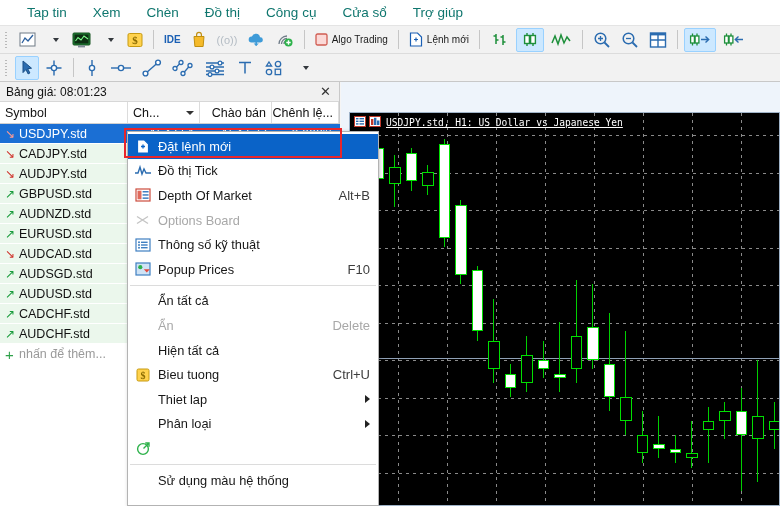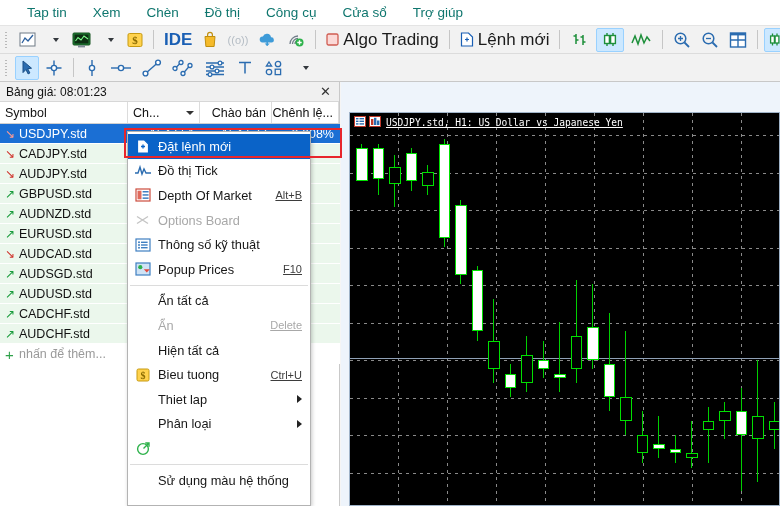--- a/index.html
+++ b/index.html
@@ -39,21 +39,21 @@
     background-size: 2px 3px; background-repeat: repeat-y;
     background-position: 2px 2px; flex: 0 0 auto;
   }
   .tb-btn {
     height: 24px; min-width: 24px; margin: 0 1px;
     display: flex; align-items: center; justify-content: center;
     border: 1px solid transparent; border-radius: 2px;
     padding: 0 3px; flex: 0 0 auto;
   }
   .tb-btn.active { background: #cce8ff; border-color: #99d1ff; }
-  .tb-btn .lbl { font-size: 17px; color: #1b1b1b; margin-left: 4px; white-space: nowrap; }
+  .tb-btn .lbl { font-size: 10px; color: #1b1b1b; margin-left: 4px; white-space: nowrap; }
   .sep { width: 1px; height: 19px; background: #c6c6c6; margin: 0 5px; flex: 0 0 auto; }
   .caret { width: 0; height: 0; border-left: 3.5px solid transparent;
            border-right: 3.5px solid transparent; border-top: 4px solid #33383d;
            margin-left: 3px; }
 
   
   .mw {
     position: absolute; left: 0; top: 82px; width: 340px; height: 424px;
     background: #ffffff; border-right: 1px solid #c9c9c9;
   }
@@ -89,33 +89,33 @@
   .row.sel .arw.dn { color: #ff9b93; }
   .row .num { font-size: 12.5px; color: #111; text-align: right; padding-right: 5px; }
   .n1 { width: 72px; } .n2 { width: 72px; } .n3 { width: 67px; }
   .row.sel .num { color: #fff; }
   .row.addrow { background:#fff; border-bottom:none; }
   .row.addrow .sym { color: #9a9a9a; }
   .plus { color: #2fa14a; font-size: 15px; width: 14px; line-height: 1; }
 
   
   .ctx {
-    position: absolute; left: 127px; top: 131px; width: 184px; height: 375px;
+    position: absolute; left: 127px; top: 131px; width: 252px; height: 375px;
     background: #ffffff; border: 1px solid #b3b3b3; box-shadow: 1px 1px 4px rgba(0,0,0,.22);
     padding: 2px 0 0 0; z-index: 40;
   }
   .ctx-item {
     height: 24.6px; display: flex; align-items: center; padding: 0 8px 0 0;
     font-size: 12.8px; color: #171717; position: relative;
   }
   .ctx-item.hl { background: #0a63c8; color: #ffffff; }
   .ctx-item.dis { color: #a8a8a8; }
   .ctx-ico { width: 30px; display:flex; align-items:center; justify-content:center; flex:0 0 auto; }
   .ctx-lbl { flex: 1; white-space: nowrap; }
-  .ctx-acc { font-size: 11px; color: #3d3d3d; padding-left: 10px; text-decoration: underline; }
+  .ctx-acc { font-size: 13px; color: #3d3d3d; padding-left: 10px; }
   .ctx-item.dis .ctx-acc { color: #a8a8a8; }
   .ctx-item.hl .ctx-acc { color: #fff; }
   .ctx-sub { width:0;height:0;border-top:4px solid transparent;border-bottom:4px solid transparent;
              border-left:5px solid #222; margin-left:6px; }
   .ctx-sepline { height: 1px; background: #dcdcdc; margin: 3px 2px; }
   .redbox {
     position: absolute; left: 124px; top: 128px; width: 218px; height: 30px;
     border: 2px solid #e8262b; z-index: 45; pointer-events: none;
   }
 

